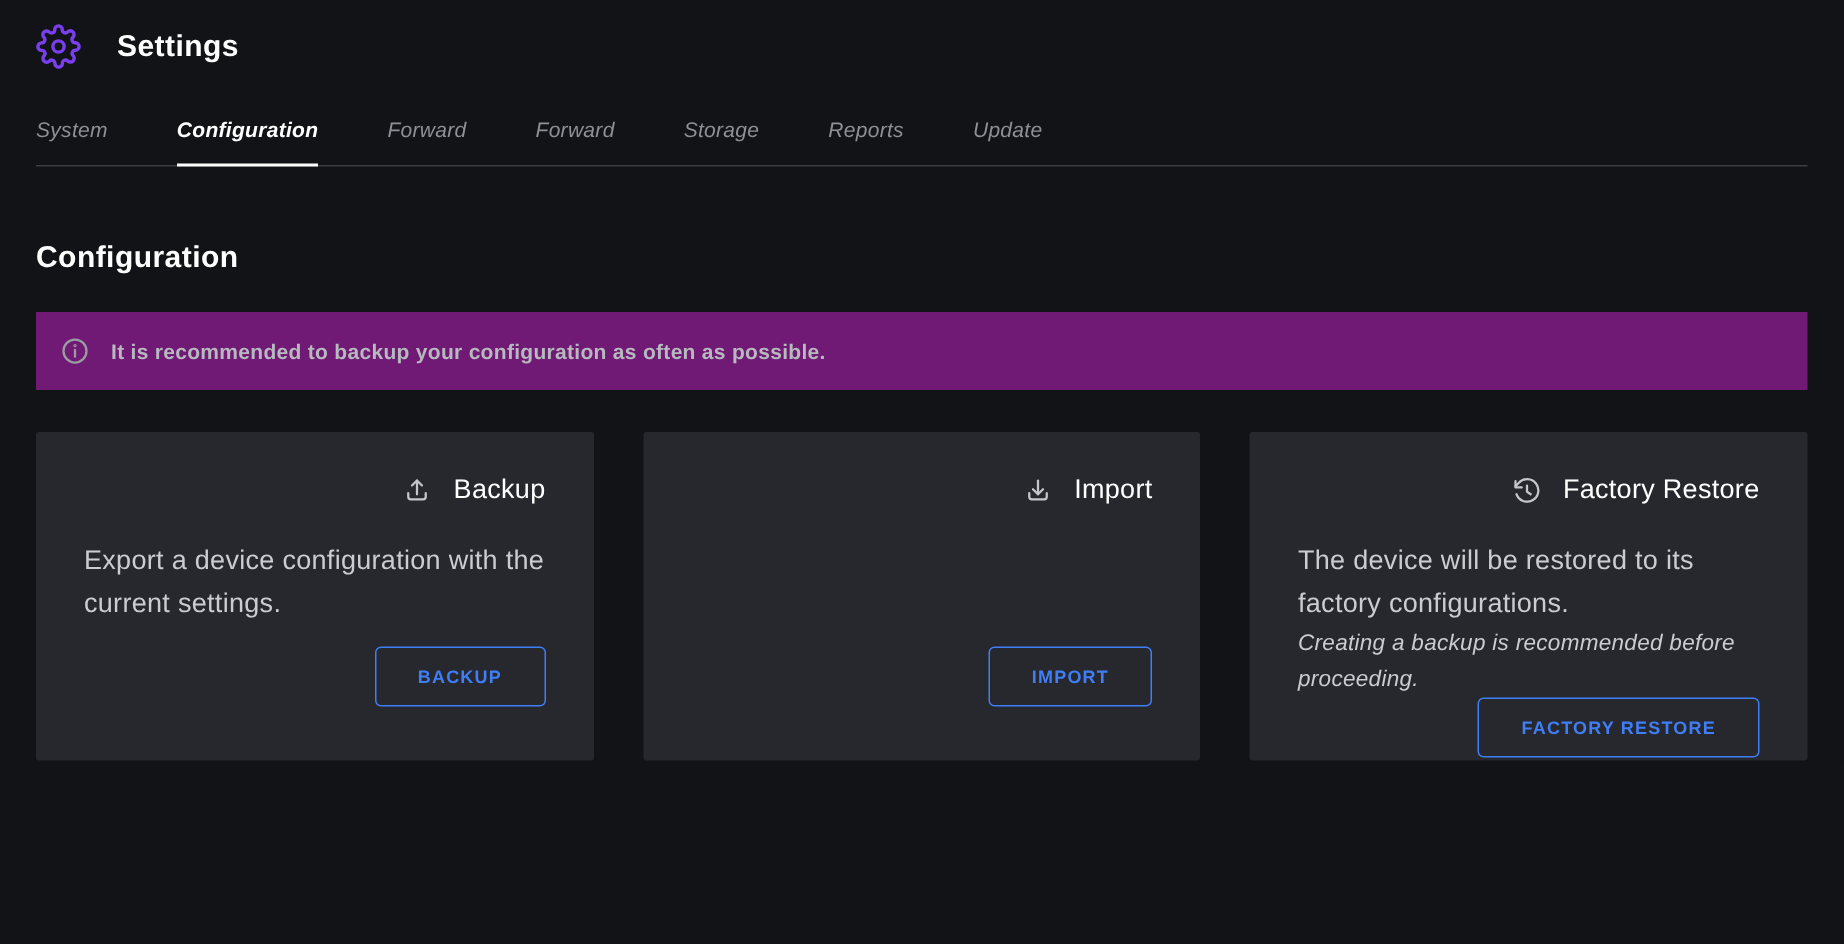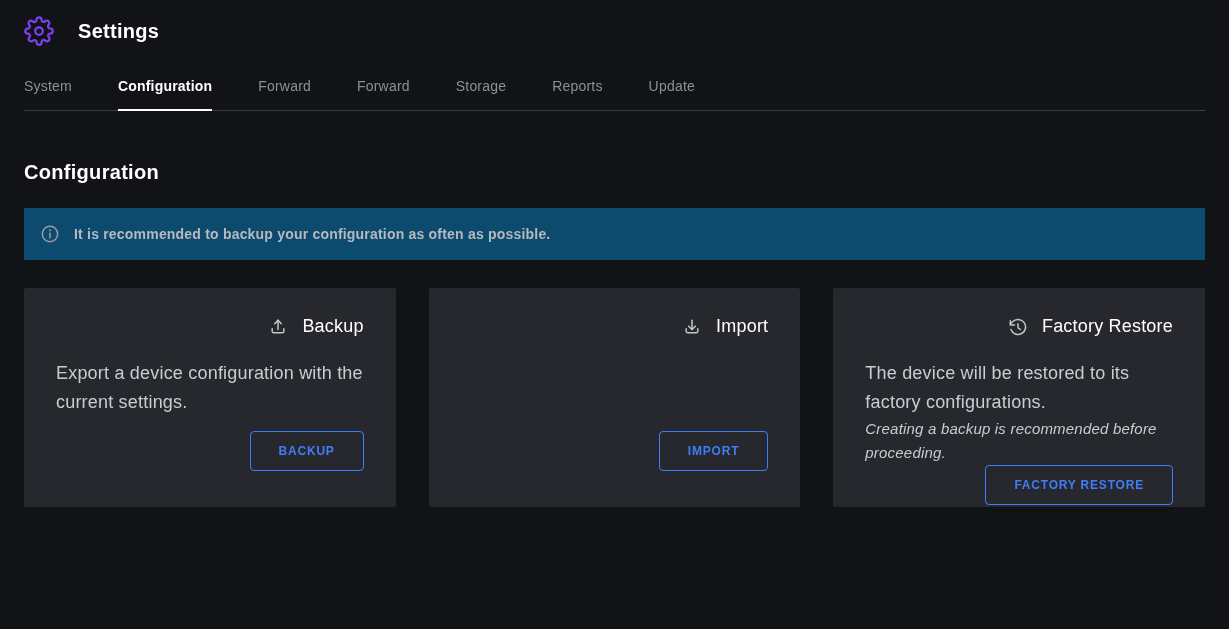--- a/index.html
+++ b/index.html
@@ -11,21 +11,21 @@
     overflow: hidden;
   }
   .page { padding: 0 24px; height: 100%; display: flex; flex-direction: column; }
 
   
   .header { display: flex; align-items: center; gap: 24px; padding: 16px 0 20px 0; }
   .gear-wrap { width: 30px; height: 30px; display: flex; align-items: center; justify-content: center; color: #7b3ff2; }
   .app-title { font-size: 20px; font-weight: 700; color: #ffffff; letter-spacing: 0.3px; }
 
   
-  .tabs { display: flex; gap: 46px; border-bottom: 1px solid #3a3c40; margin-top: 4px; }
+  .tabs { display: flex; gap: 46px; border-bottom: 1px solid #3a3c40; margin-top: 4px; font-style: italic; }
   .tab {
     position: relative;
     font-size: 14px;
     color: #8d9095;
     padding: 8px 0 16px 0;
     cursor: pointer;
     letter-spacing: 0.2px;
   }
   .tab.active { color: #ffffff; font-weight: 700; }
   .tab.active::after {
@@ -33,21 +33,21 @@
     position: absolute; left: 0; right: 0; bottom: -1px;
     height: 2px; background: #ffffff;
   }
 
   
   .page-title { font-size: 20px; font-weight: 700; color: #ffffff; margin-top: 50px; letter-spacing: 0.3px; }
 
   
   .banner {
     margin-top: 24px;
-    background: #0c4a6e;
+    background: #701a75;
     height: 52px;
     display: flex; align-items: center; gap: 14px;
     padding: 0 16px;
   }
   .info-icon-wrap { width: 20px; height: 20px; color: #9a9da2; flex: 0 0 auto; display: flex; }
   .banner-text { font-size: 14px; font-weight: 700; color: #b6b9be; letter-spacing: 0.2px; }
 
   
   .cards {
     margin-top: 28px;

